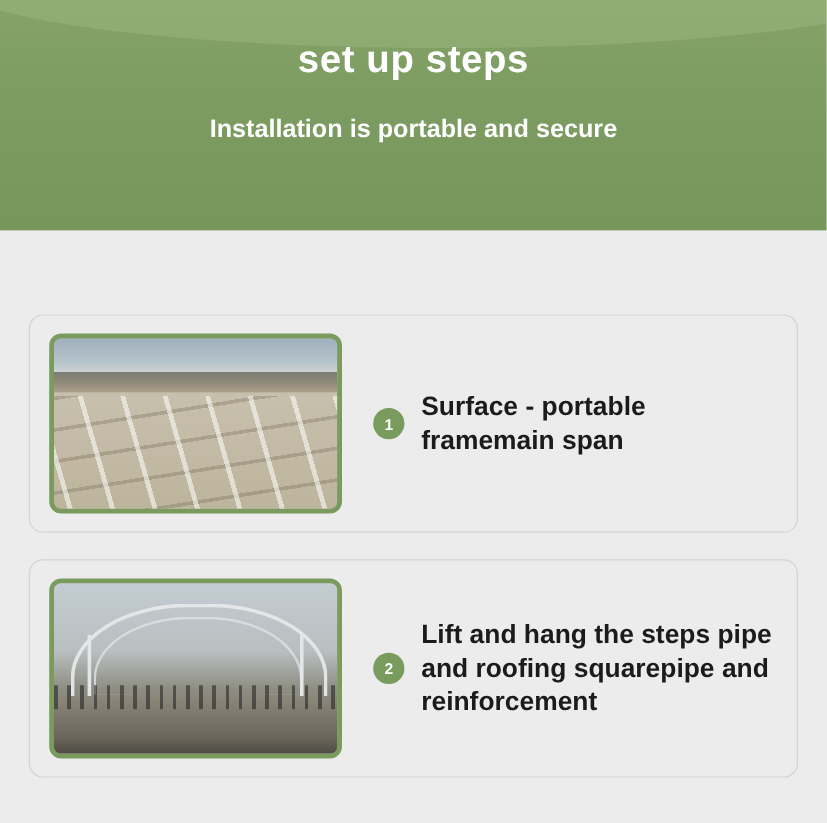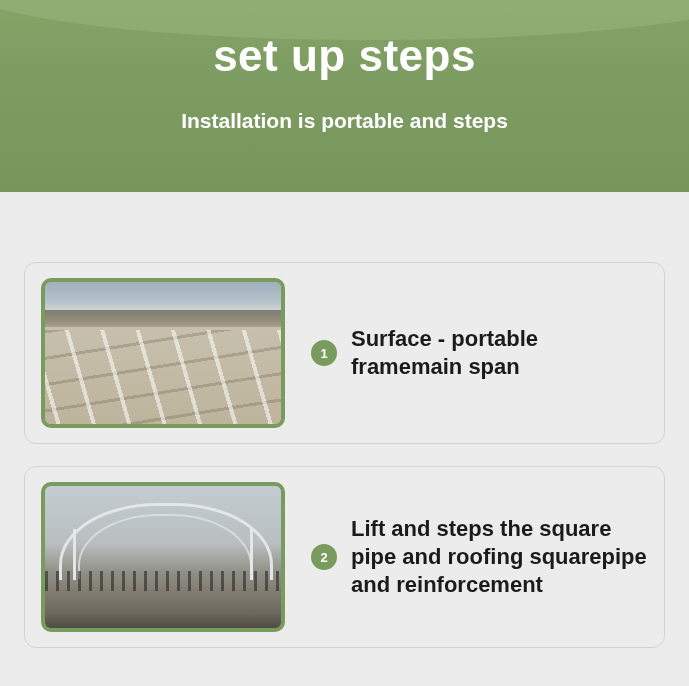--- a/index.html
+++ b/index.html
@@ -39,21 +39,21 @@
     left: -40px;
     width: 820px;
     height: 110px;
     background: #a7bf8c;
     opacity: 0.35;
     border-radius: 0 0 50% 50%;
     pointer-events: none;
   }
   .header-title {
     position: relative;
-    font-size: 44px;
+    font-size: 32px;
     font-weight: bold;
     color: #ffffff;
     letter-spacing: 0.5px;
     line-height: 1.1;
     margin: 0;
   }
   .header-subtitle {
     position: relative;
     margin-top: 28px;
     font-size: 21px;
@@ -198,21 +198,21 @@
     line-height: 1.28;
   }
 </style>
 </head>
 <body>
 
 <div class="page">
 
   <div class="header">
     <div class="header-title">set up steps</div>
-    <div class="header-subtitle">Installation is portable and steps</div>
+    <div class="header-subtitle">Installation is portable and secure</div>
   </div>
 
   <div class="steps">
 
     <div class="step-card card-1">
       <div class="thumb">
         <div class="photo-1"></div>
       </div>
       <div class="step-body">
         <div class="step-badge">1</div>
@@ -226,18 +226,18 @@
           <div class="arch"></div>
           <div class="arch2"></div>
           <div class="post-l"></div>
           <div class="post-r"></div>
           <div class="ground"></div>
           <div class="rail"></div>
         </div>
       </div>
       <div class="step-body">
         <div class="step-badge">2</div>
-        <div class="step-text">Lift and steps the square pipe and roofing squarepipe and reinforcement</div>
+        <div class="step-text">Lift and hang the steps pipe and roofing squarepipe and reinforcement</div>
       </div>
     </div>
 
   </div>
 </div>
 
 </body></html>

